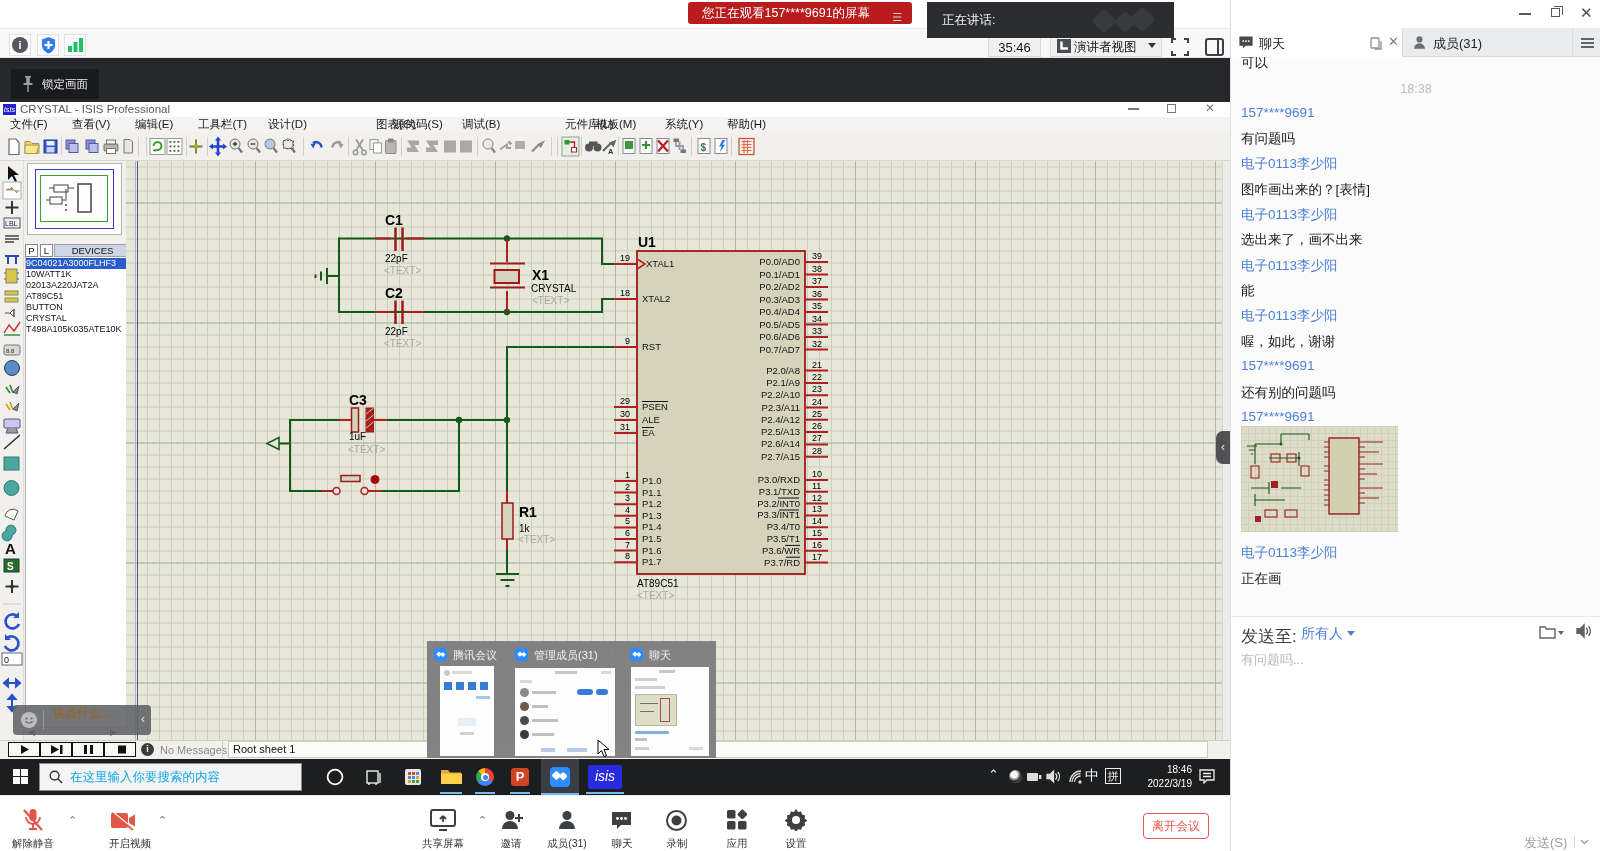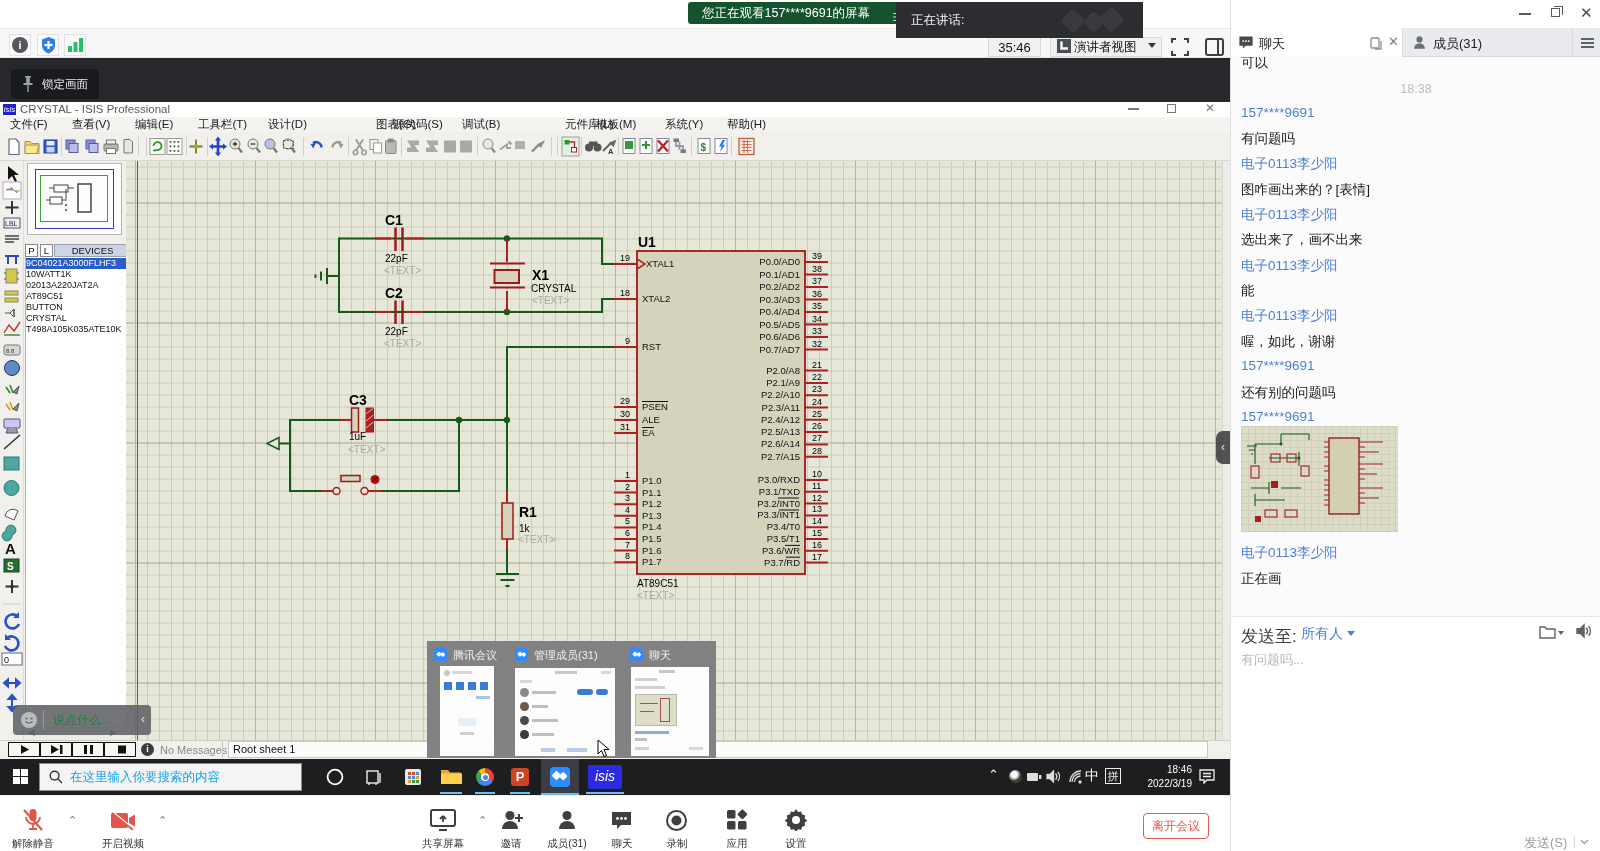--- a/index.html
+++ b/index.html
@@ -8,21 +8,21 @@
 .abs { position:absolute; }
 #page { position:relative; width:1600px; height:851px; }
 </style>
 </head>
 <body>
 <div id="page">
 
 <div class="abs" style="left:0;top:0;width:1230px;height:28px;background:#ffffff;"></div>
 <div class="abs" style="left:0;top:28px;width:1230px;height:30px;background:#f7f7f7;border-top:1px solid #e9e9e9;border-bottom:1px solid #e3e3e3;"></div>
 
-<div class="abs" style="left:688px;top:2px;width:224px;height:22px;background:#14532d;border-radius:3px;color:#fff;font-size:12.5px;line-height:22px;text-align:center;">
+<div class="abs" style="left:688px;top:2px;width:224px;height:22px;background:#b91c1c;border-radius:3px;color:#fff;font-size:12.5px;line-height:22px;text-align:center;">
   <span style="position:absolute;left:14px;">您正在观看157****9691的屏幕</span>
   <span style="position:absolute;right:10px;top:4px;color:#cfd2d6;font-size:11px;">☰</span>
 </div>
 
 <div class="abs" style="left:9px;top:34px;width:22px;height:22px;border:1px solid #e2e2e2;background:#fbfbfb;"></div>
 <div class="abs" style="left:12px;top:37px;width:16px;height:16px;border-radius:50%;background:#55585e;color:#fff;font-size:11px;font-weight:bold;text-align:center;line-height:16px;">i</div>
 <div class="abs" style="left:37px;top:34px;width:22px;height:22px;border:1px solid #e2e2e2;background:#fbfbfb;"></div>
 <svg class="abs" style="left:40px;top:36px;" width="17" height="18" viewBox="0 0 17 18">
       <path d="M8.5 1 L15 3.5 V9 C15 13.5 12 16 8.5 17.5 C5 16 2 13.5 2 9 V3.5 Z" fill="#2f7ced"></path>
       <rect x="7.4" y="5" width="2.2" height="8" fill="#fff"></rect>
@@ -44,21 +44,21 @@
 <div class="abs" style="left:1074px;top:39px;color:#111;font-size:12.5px;">演讲者视图</div>
 <div class="abs" style="left:1148px;top:43px;width:0;height:0;border-left:4px solid transparent;border-right:4px solid transparent;border-top:5px solid #333;"></div>
 <svg class="abs" style="left:1171px;top:38px;" width="18" height="18" viewBox="0 0 18 18" fill="none" stroke="#3c4043" stroke-width="2">
       <path d="M1 5 V1 H5 M13 1 H17 V5 M17 13 V17 H13 M5 17 H1 V13"></path>
     </svg>
 <svg class="abs" style="left:1205px;top:38px;" width="20" height="18" viewBox="0 0 20 18" fill="none" stroke="#3c4043" stroke-width="2">
       <rect x="1" y="1" width="17" height="16" rx="2"></rect>
       <line x1="13" y1="1" x2="13" y2="17"></line>
     </svg>
 
-<div class="abs" style="left:896px;top:2px;width:247px;height:36px;background:#2b2d31;">
+<div class="abs" style="left:927px;top:2px;width:247px;height:36px;background:#2b2d31;">
   <span style="position:absolute;left:15px;top:10px;color:#f2f2f2;font-size:12.5px;">正在讲话:</span>
   <svg class="abs" style="left:160px;top:4px;opacity:0.06;" width="70" height="30" viewBox="0 0 70 30">
         <rect x="8" y="6" width="18" height="18" rx="4" fill="#ffffff" transform="rotate(45 17 15)"></rect>
         <rect x="30" y="8" width="16" height="16" rx="4" fill="#ffffff" transform="rotate(45 38 16)"></rect>
         <rect x="46" y="4" width="19" height="19" rx="4" fill="#ffffff" transform="rotate(45 55.5 13.5)"></rect>
       </svg>
 </div>
 
 <div class="abs" style="left:0;top:58px;width:1230px;height:44px;background:#26282c;"></div>
 <div class="abs" style="left:11px;top:69px;width:88px;height:30px;background:#1a1b1e;border-radius:2px;">
@@ -551,21 +551,21 @@
 </div>
 
 <div class="abs" style="left:13px;top:705px;width:138px;height:30px;background:rgba(96,98,102,0.88);border-radius:4px;">
   <div class="abs" style="left:8px;top:7px;width:16px;height:16px;border-radius:50%;background:#b9bcc2;"></div>
   <svg class="abs" style="left:8px;top:7px;" width="16" height="16" viewBox="0 0 16 16">
         <circle cx="5.5" cy="6.5" r="1.1" fill="#63666b"></circle>
         <circle cx="10.5" cy="6.5" r="1.1" fill="#63666b"></circle>
         <path d="M4.5 9.5 Q8 12.5 11.5 9.5" stroke="#63666b" stroke-width="1.2" fill="none"></path>
       </svg>
   <div class="abs" style="left:30px;top:5px;width:1px;height:20px;background:rgba(255,255,255,0.25);"></div>
-  <span style="position:absolute;left:40px;top:7px;color:#15803d;font-size:12px;">说点什么...</span>
+  <span style="position:absolute;left:40px;top:0;color:#a16207;font-size:12px;">说点什么...</span>
   <span style="position:absolute;right:6px;top:7px;color:#e8e8e8;font-size:12px;">‹</span>
 </div>
 
 <div class="abs" id="taskbar" style="left:0;top:759px;width:1230px;height:36px;background:#1d1e20;">
 
   <svg class="abs" style="left:13px;top:10px;" width="15" height="15" viewBox="0 0 15 15">
         <rect x="0" y="0" width="7" height="7" fill="#fff"></rect>
         <rect x="8" y="0" width="7" height="7" fill="#fff"></rect>
         <rect x="0" y="8" width="7" height="7" fill="#fff"></rect>
         <rect x="8" y="8" width="7" height="7" fill="#fff"></rect>
@@ -664,21 +664,21 @@
       </svg>
   <div class="abs" style="left:5px;top:41px;width:56px;height:12px;color:#333;font-size:10.5px;text-align:center;">解除静音</div>
   <span style="position:absolute;left:68px;top:18px;color:#7a7a7a;font-size:11px;">⌃</span>
 
   <svg class="abs" style="left:110px;top:15px;" width="26" height="19" viewBox="0 0 26 19">
         <rect x="1" y="2" width="17" height="15" rx="2" fill="#e05649"></rect>
         <path d="M19 7 l6 -3.5 v12 l-6 -3.5z" fill="#e05649"></path>
         <path d="M2 1 L23 18" stroke="#fff" stroke-width="2.6"></path>
         <path d="M2 2 L23 19" stroke="#e05649" stroke-width="1.8"></path>
       </svg>
-  <div class="abs" style="left:95px;top:41px;width:56px;height:12px;color:#333;font-size:10.5px;text-align:center;">开启视频</div>
+  <div class="abs" style="left:95px;top:41px;width:56px;height:12px;color:#333;font-size:10.5px;text-align:right;">开启视频</div>
   <span style="position:absolute;left:158px;top:18px;color:#7a7a7a;font-size:11px;">⌃</span>
 
   <svg class="abs" style="left:430px;top:13px;" width="26" height="22" viewBox="0 0 26 22">
         <rect x="1" y="1" width="24" height="16" rx="2" fill="none" stroke="#3c4043" stroke-width="2"></rect>
         <path d="M9 21 h8" stroke="#3c4043" stroke-width="2"></path>
         <path d="M13 13 v-6 M13 7 l-3 3 M13 7 l3 3" stroke="#3c4043" stroke-width="1.8" fill="none"></path>
       </svg>
   <div class="abs" style="left:415px;top:41px;width:56px;height:12px;color:#333;font-size:10.5px;text-align:center;">共享屏幕</div>
   <span style="position:absolute;left:478px;top:18px;color:#7a7a7a;font-size:11px;">⌃</span>
 

